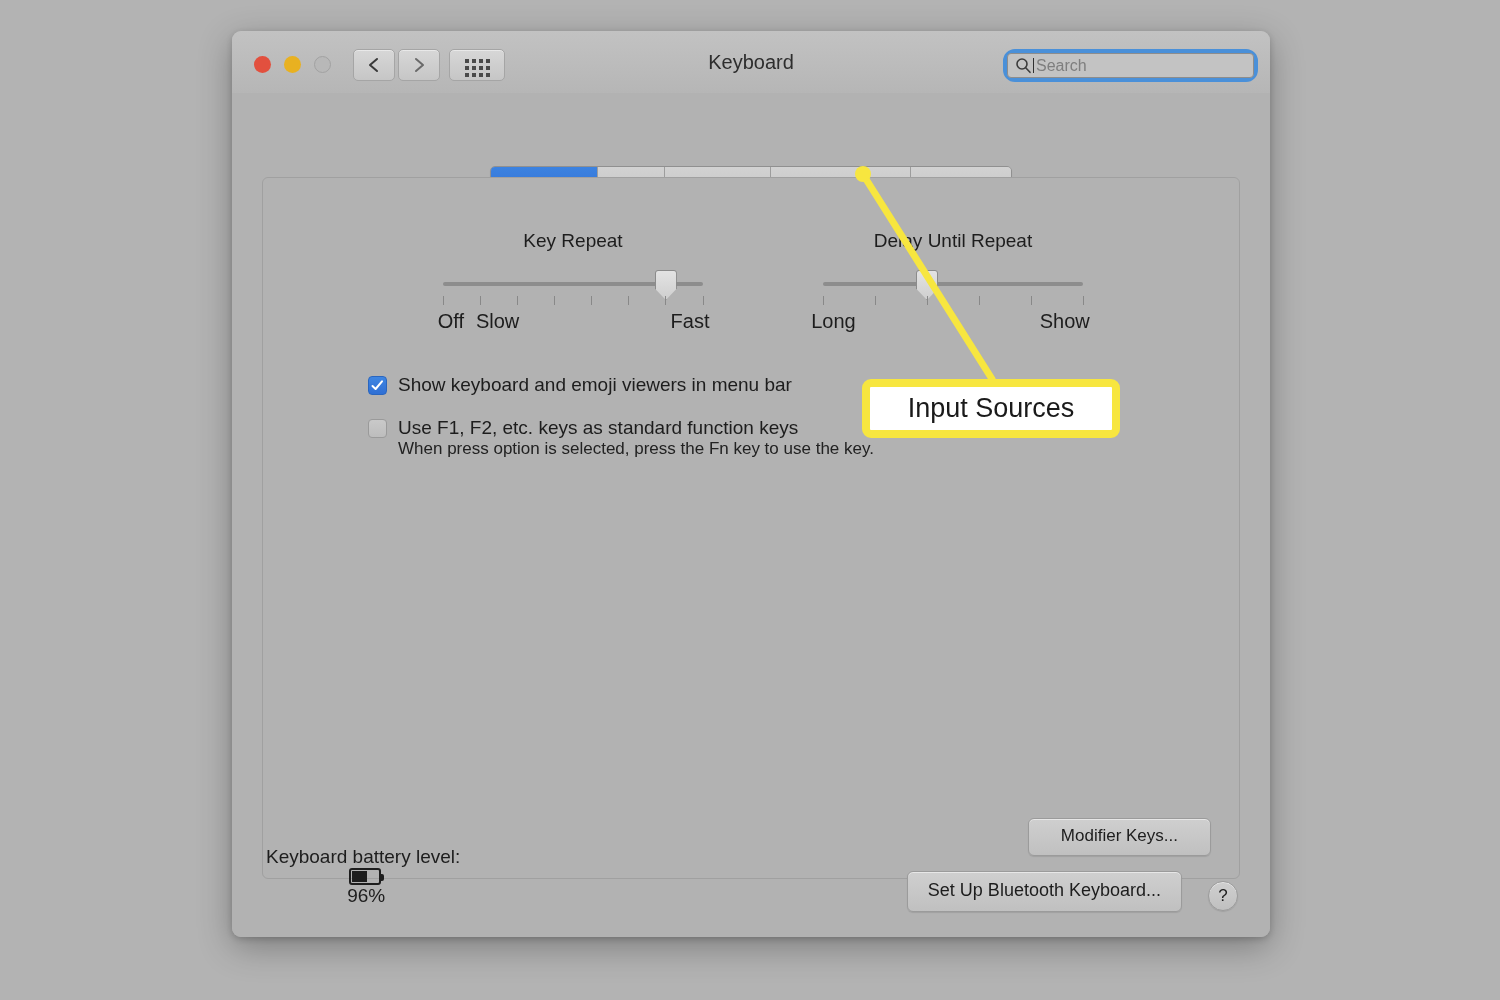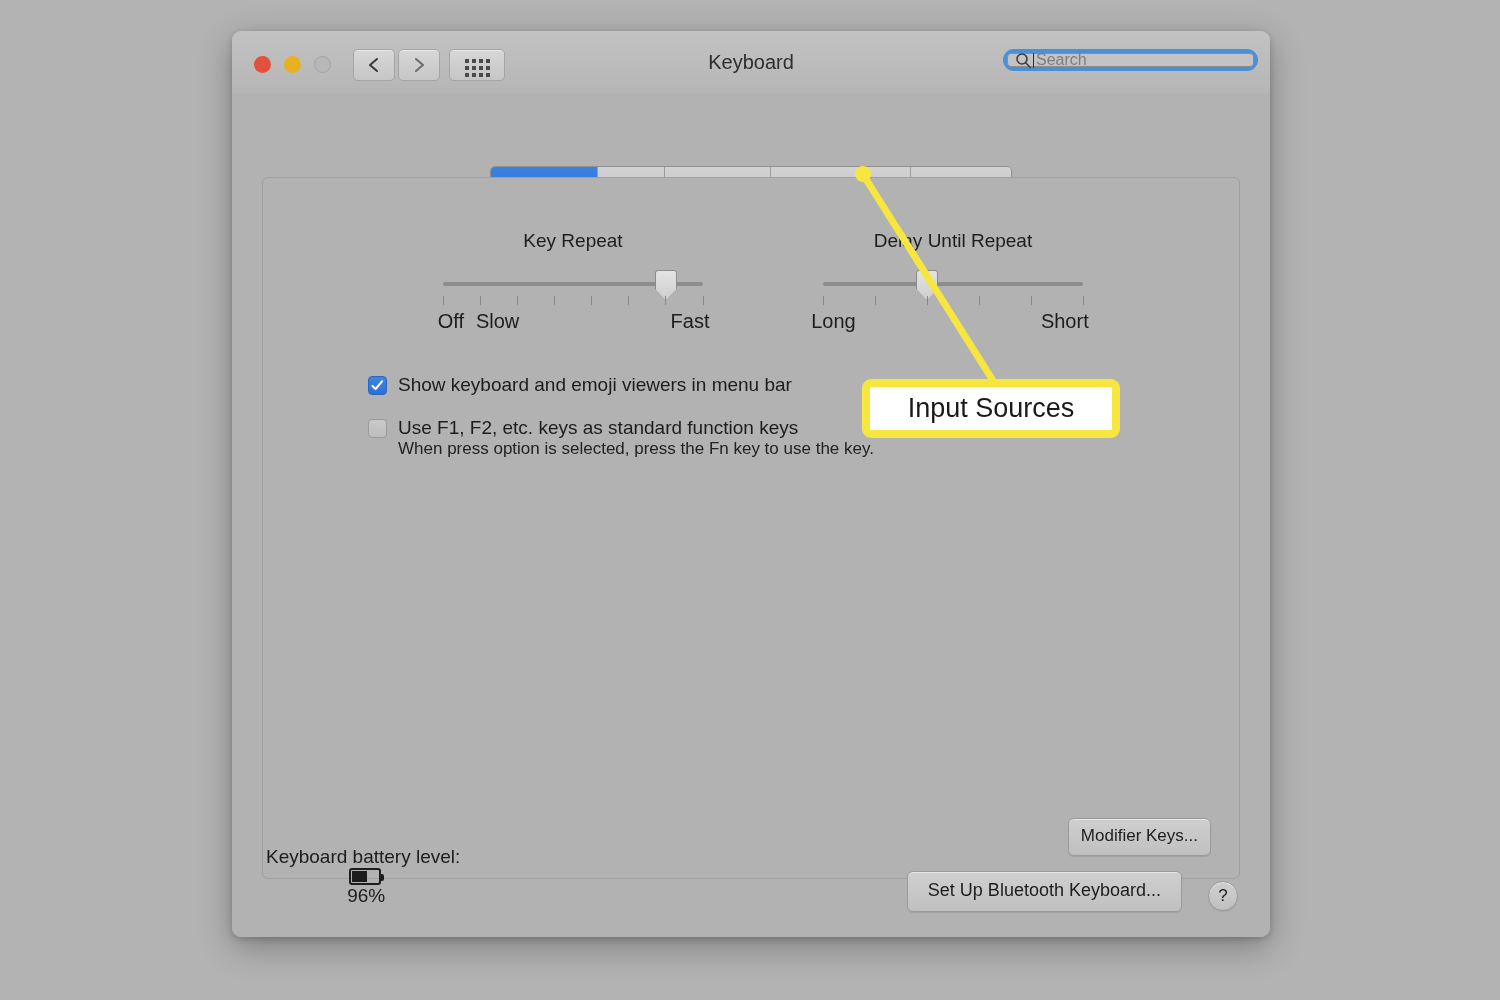--- a/index.html
+++ b/index.html
@@ -85,21 +85,21 @@
     font-size: 20px;
     color: #2e2e2e;
   }
 
   
   #search-wrap {
     position: absolute;
     right: 12px;
     top: 18px;
     width: 255px;
-    height: 22px;
+    height: 33px;
     border-radius: 12px;
     box-sizing: border-box;
     border: 4px solid #4a90d9;
     background: #4a90d9;
   }
   #search-inner {
     position: absolute;
     inset: 0;
     border-radius: 4px;
     background: #c3c3c3;
@@ -258,21 +258,21 @@
     margin-top: -3px;
   }
 
   
   #modifier-keys-button {
     position: absolute;
     right: 28px;
     bottom: 22px;
     font-size: 17px;
     color: #1d1d1d;
-    padding: 7px 12px 9px;
+    padding: 7px 32px 9px;
     border-radius: 6px;
     background: linear-gradient(to bottom, #cfcfcf, #c0c0c0);
     border: 1px solid #9b9b9b;
     box-shadow: 0 1px 1px rgba(0,0,0,0.10), 0 1px 0 rgba(255,255,255,0.5) inset;
   }
 
   
   #battery-row {
     position: absolute;
     left: 34px;
@@ -458,21 +458,21 @@
         <div class="slider-ticks" id="dl-ticks">
             <i style="left: calc(0% - 0.5px);"></i>
             <i style="left: calc(20% - 0.5px);"></i>
             <i style="left: calc(40% - 0.5px);"></i>
             <i style="left: calc(60% - 0.5px);"></i>
             <i style="left: calc(80% - 0.5px);"></i>
             <i style="left: calc(100% - 0.5px);"></i>
           </div>
         <div class="slider-labels">
           <span style="left:4%">Long</span>
-          <span style="left:93%">Short</span>
+          <span style="left:93%">Show</span>
         </div>
       </div>
 
       <div id="checks">
         <div class="checkrow">
           <div class="cbox on">
             <svg width="13" height="13" viewBox="0 0 13 13">
               <polyline points="1.5,7 4.6,10 11,2.3" fill="none" stroke="#ffffff" stroke-width="2" stroke-linecap="round" stroke-linejoin="round"></polyline>
             </svg>
           </div>

